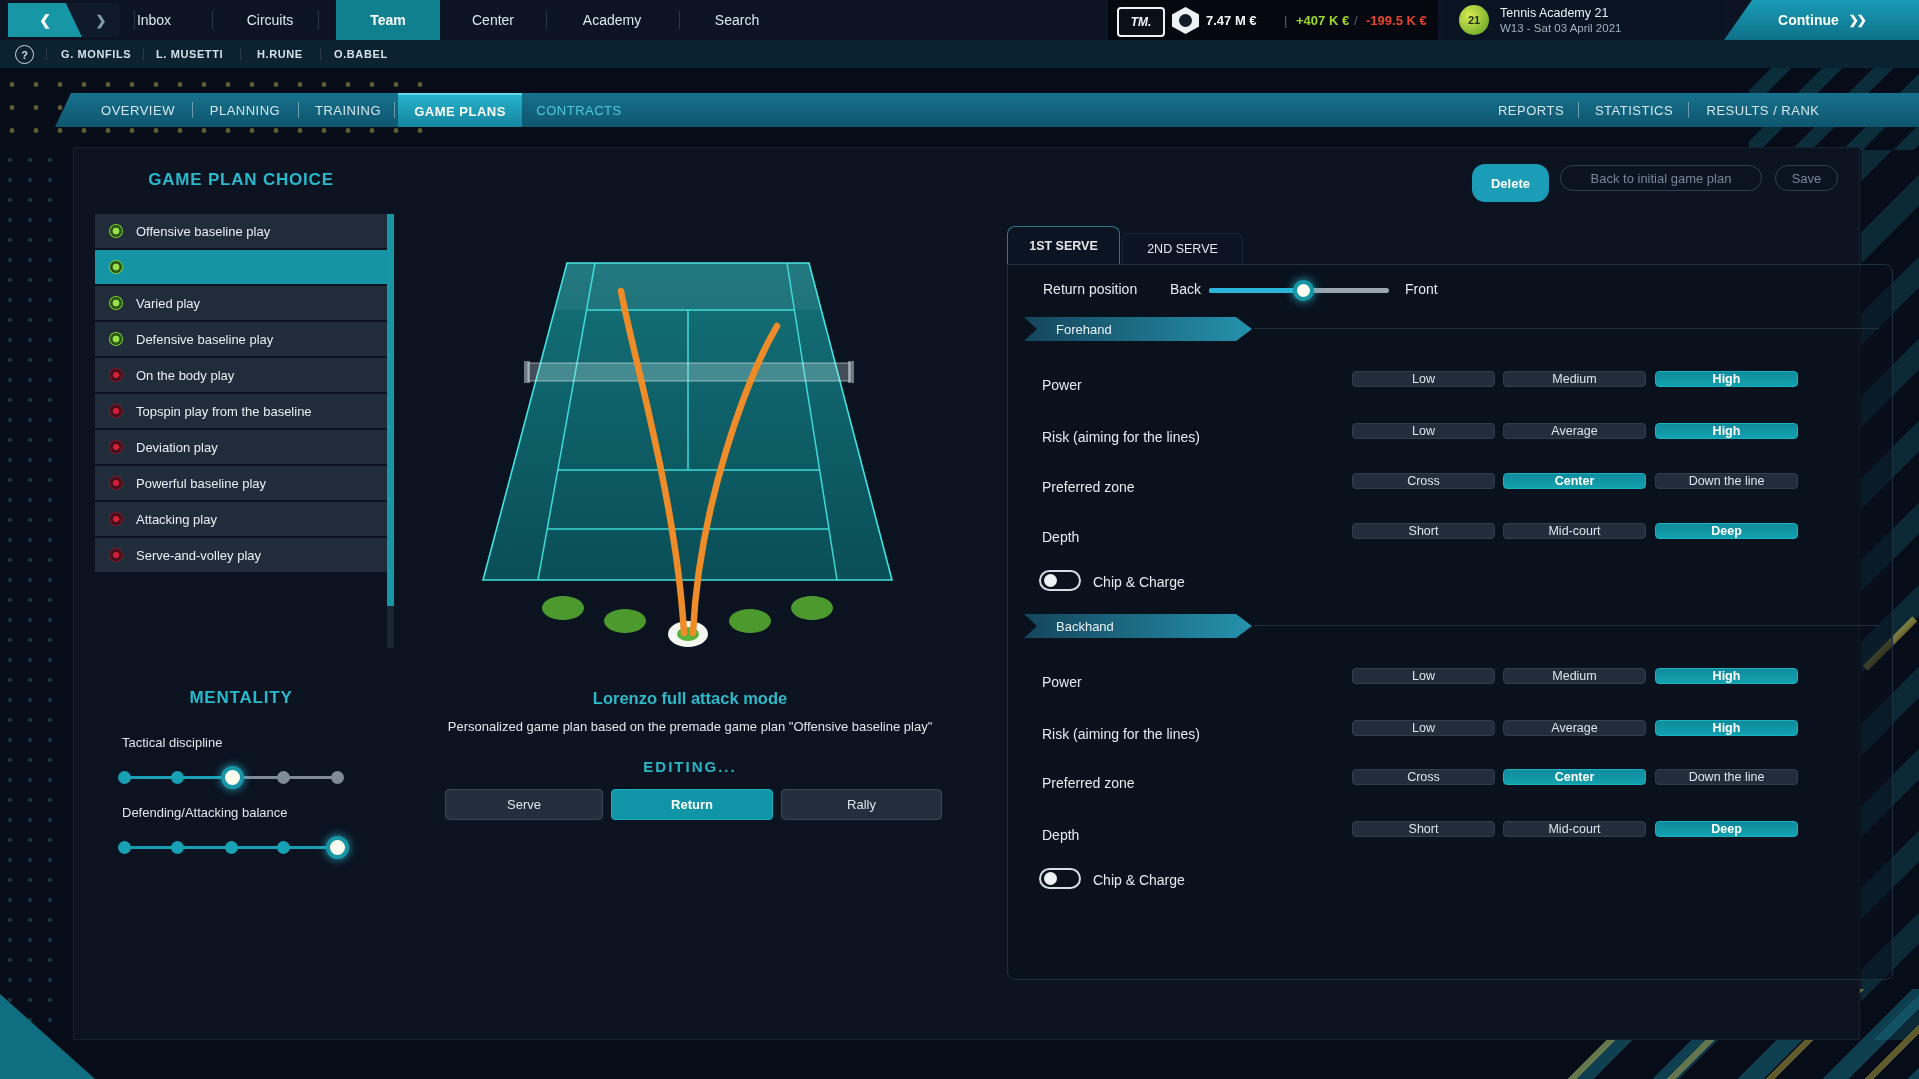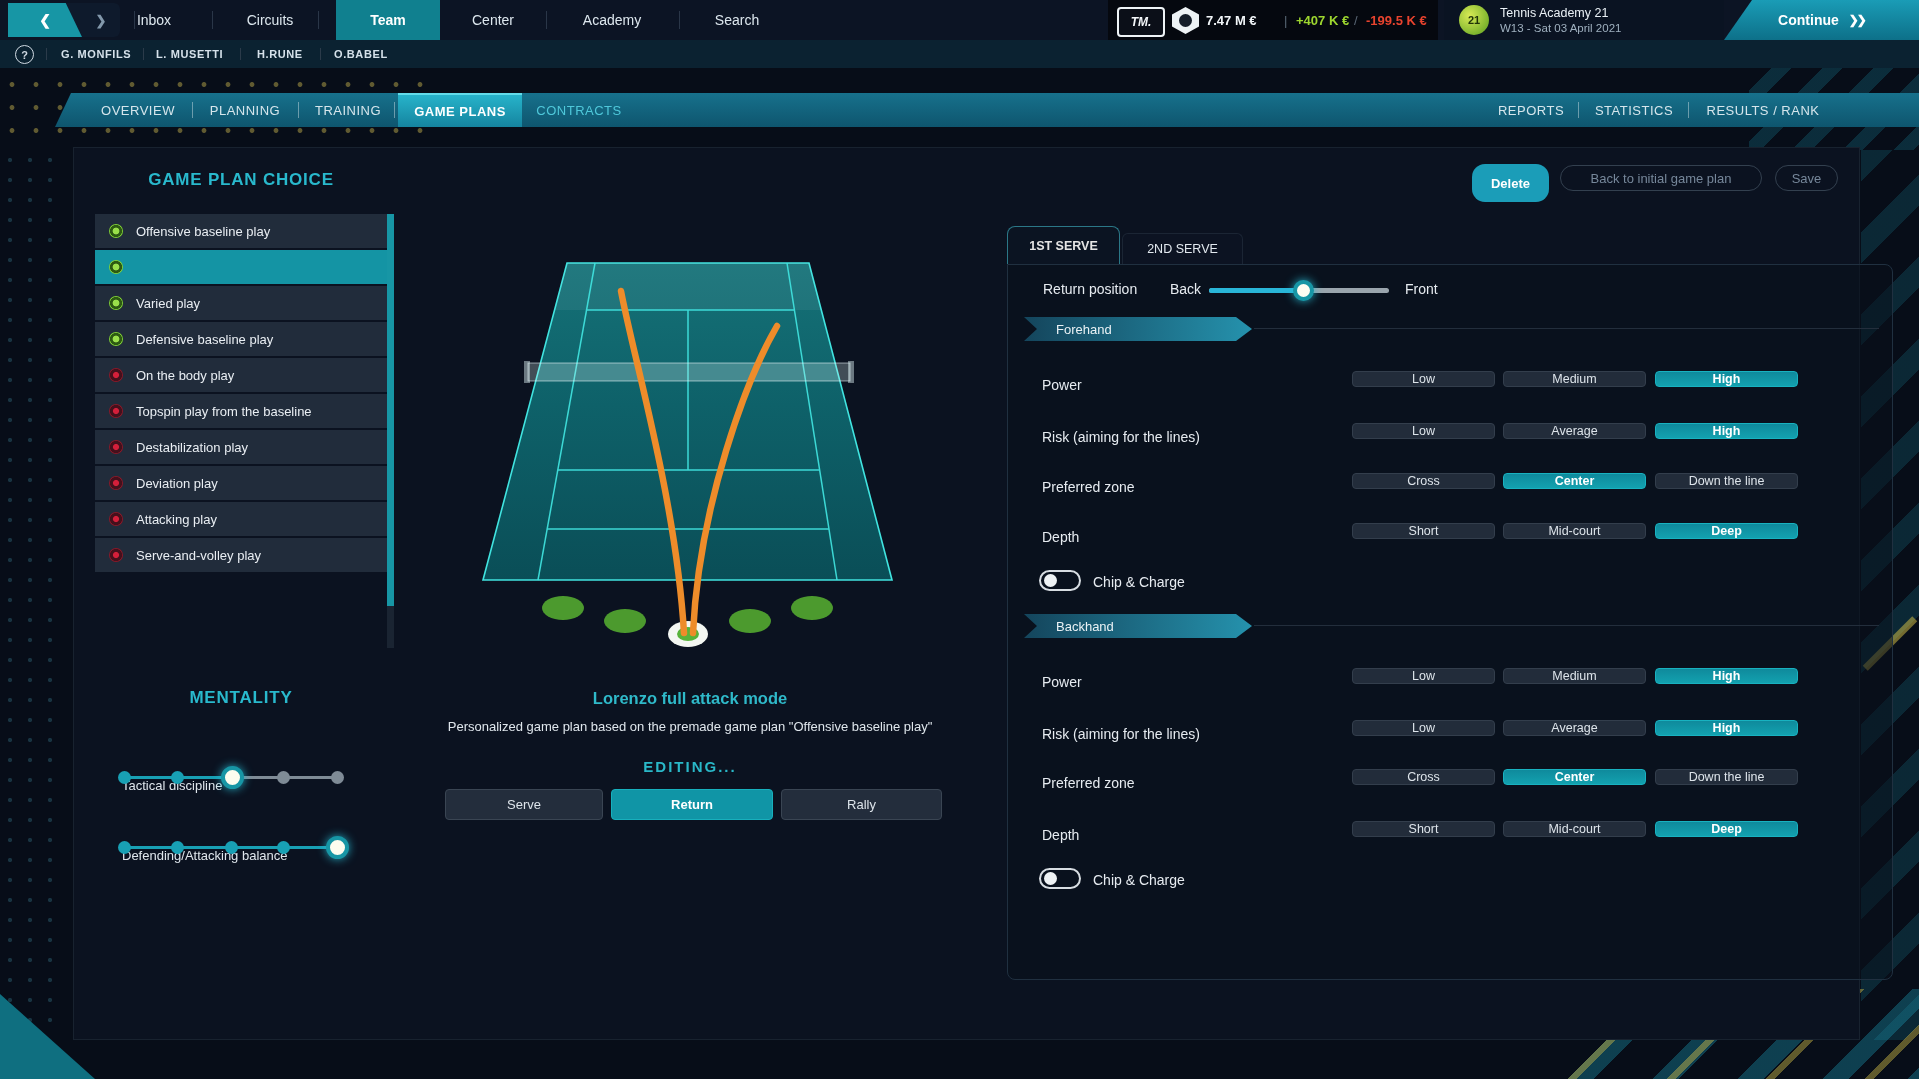--- a/index.html
+++ b/index.html
@@ -96,21 +96,21 @@
   .pdot{width:14px;height:14px;border-radius:50%;margin-right:13px;flex:0 0 auto;}
   .pdot.green{background:radial-gradient(circle,#9ae04a 30%,#2d5a12 38%,#2d5a12 58%,#7ecf33 64%);}
   .pdot.red{background:radial-gradient(circle,#d41f3a 26%,#45101c 36%,#45101c 58%,#8a1626 64%);}
   .plan-label{font-size:13px;color:#e9eef3;}
   .scrollbar{left:387px;top:214px;width:7px;height:434px;background:#1a2432;}
   .scroll-thumb{left:0;top:0;width:7px;height:392px;background:#1796a5;}
 
   
   .m-title{left:95px;top:688px;width:292px;text-align:center;font-size:17px;font-weight:700;
     letter-spacing:.8px;color:#29b9cd;}
-  .m-label{font-size:13px;color:#dfe6ec;margin-top:43px;}
+  .m-label{font-size:13px;color:#dfe6ec;}
   .m-slider{width:224px;height:20px;}
   .m-line{position:absolute;top:8px;height:3px;border-radius:2px;}
   .m-line.teal{background:#18a0b4;}
   .m-line.gray{background:#7f8b96;}
   .m-dot{position:absolute;top:3px;width:13px;height:13px;border-radius:50%;background:#18a0b4;}
   .m-dot.gray{background:#7f8b96;}
   .m-dot.active{top:-2px;width:15px;height:15px;background:#fdfdef;border:4px solid #1796a5;
     box-shadow:0 0 10px rgba(40,190,215,.85);}
 
   
@@ -261,25 +261,25 @@
   <div class="plan-row">
       <span class="pdot red"></span>
       <span class="plan-label">On the body play</span>
     </div>
   <div class="plan-row">
       <span class="pdot red"></span>
       <span class="plan-label">Topspin play from the baseline</span>
     </div>
   <div class="plan-row">
       <span class="pdot red"></span>
-      <span class="plan-label">Destabilization play</span>
-    </div>
-  <div class="plan-row">
-      <span class="pdot red"></span>
       <span class="plan-label">Deviation play</span>
+    </div>
+  <div class="plan-row">
+      <span class="pdot red"></span>
+      <span class="plan-label">Powerful baseline play</span>
     </div>
   <div class="plan-row">
       <span class="pdot red"></span>
       <span class="plan-label">Attacking play</span>
     </div>
   <div class="plan-row">
       <span class="pdot red"></span>
       <span class="plan-label">Serve-and-volley play</span>
     </div>
 </div>

